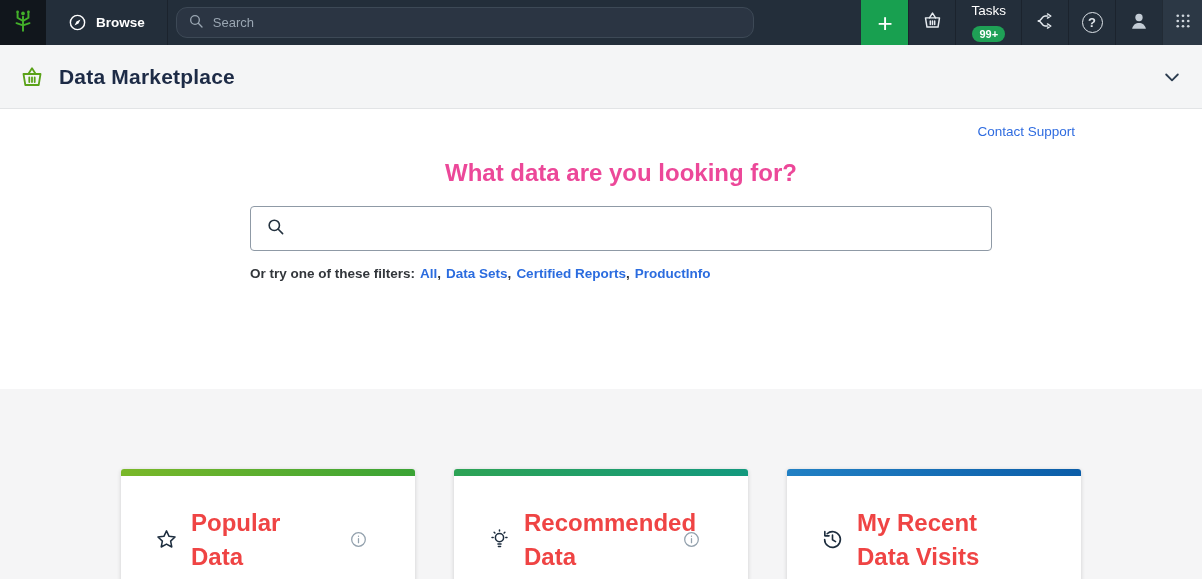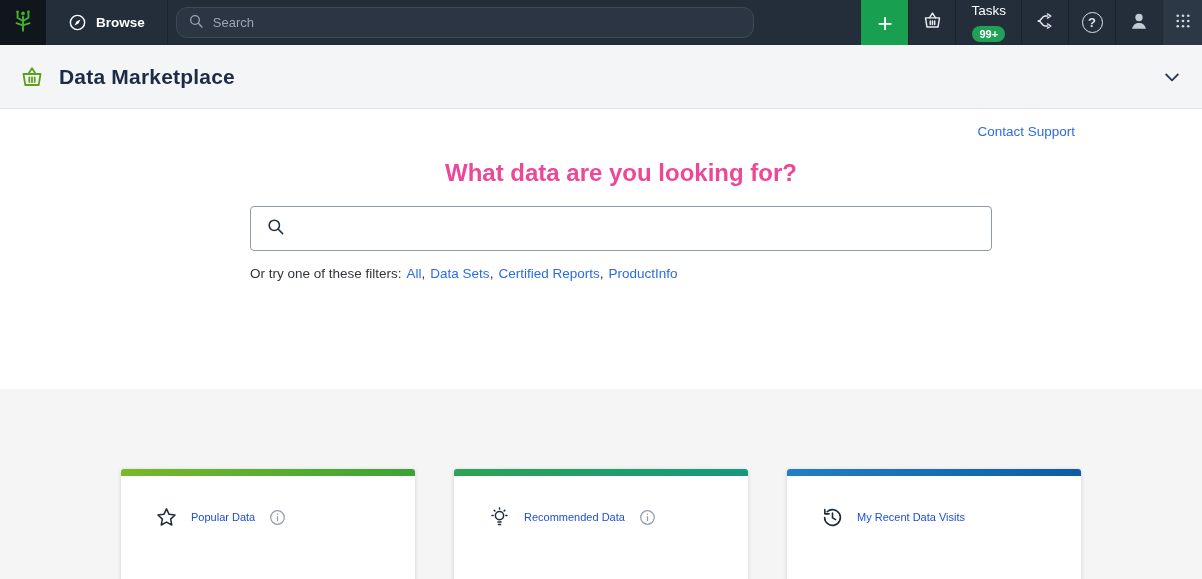--- a/index.html
+++ b/index.html
@@ -35,32 +35,32 @@
 
   
   .main-area { position:relative; height:280px; background:#fff;padding-left:40px; }
   .contact-link { position:absolute; top:15px; right:127px; color:#2f6ce0; font-size:13.5px; text-decoration:none; cursor:pointer; }
   .main-heading { padding-top:50px; text-align:center; font-size:24px; font-weight:700; color:#ec4899; }
   .big-search { width:742px; height:45px; margin:19px auto 0; border:1px solid #8f9aa6; border-radius:4px;
     display:flex; align-items:center; gap:11px; padding:0 15px; background:#fff; }
   .big-search svg { flex:none; color:#24323f; }
   .big-search input { flex:1; border:none; outline:none; font-size:15px; color:#24323f; background:transparent; }
   .big-search input::placeholder { color:#5b738b; }
-  .filters-row { width:742px; margin:15px auto 0; font-size:13.5px; color:#32363b; }
+  .filters-row { width:742px; margin:15px auto 0; font-size:13.5px; color:#32363b;font-weight:bold; }
   .filter-link { color:#2b6cdf; text-decoration:none; cursor:pointer; margin-left:5px; }
   .comma { color:#32363b; }
 
   
   .gray-section { height:190px; background:#f5f5f6; }
   .cards-row { width:960px; margin:0 auto; padding-top:80px; display:flex; gap:39px; }
   .card { flex:1; background:#fff; border-radius:3px; box-shadow:0 1px 4px rgba(0,0,0,0.16); height:180px; cursor:pointer; }
   .card-accent { height:7px; border-radius:3px 3px 0 0; }
   .card-body { padding:30px 32px 0 34px; display:flex; align-items:center; gap:13px; }
   .card-icon { flex:none; display:flex; color:#1d2d3e; }
-  .card-title { font-size:11px; font-weight:400; color:#1d4ed8; line-height:1.4; max-width:145px; }
+  .card-title { font-size:24px; font-weight:700; color:#ef4444; line-height:1.4; max-width:145px; }
   .info-icon { flex:none; display:flex; color:#93a1ad; cursor:pointer; }
 </style>
 </head>
 <body>
 
 <header class="topbar">
   <div class="logo-tile">
     <span>
       <svg width="26" height="26" viewBox="0 0 24 24">
         <g stroke="#43b02a" stroke-width="1.8" fill="none" stroke-linecap="round">

